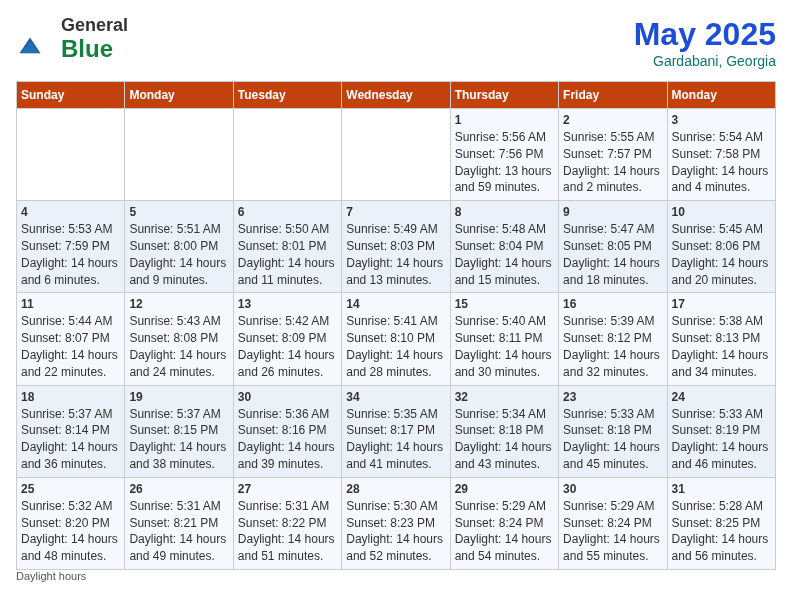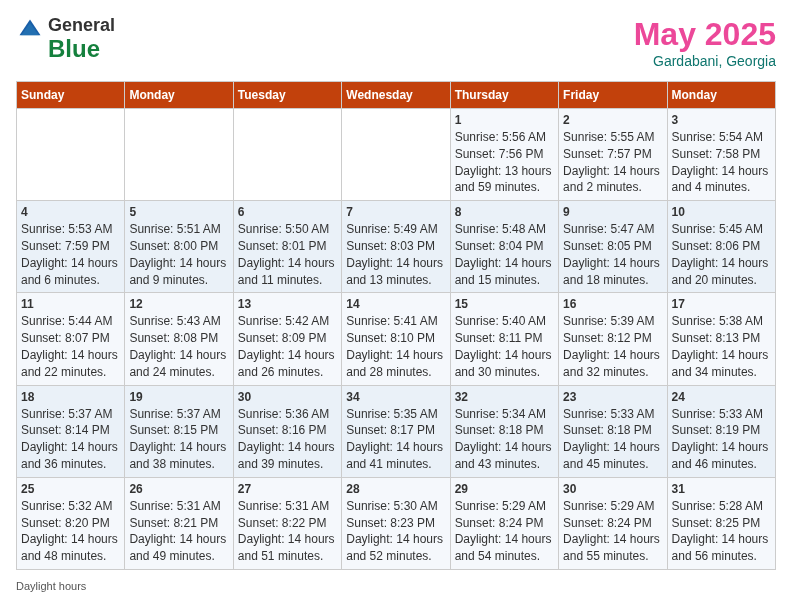--- a/index.html
+++ b/index.html
@@ -11,22 +11,22 @@
       padding: 16px;
     }
     .header {
       display: flex;
       justify-content: space-between;
       align-items: flex-start;
       margin-bottom: 12px;
     }
     .logo {
       display: flex;
-      align-items: flex-start;
-      gap: 4px;
+      align-items: flex-end;
+      gap: 17px;
     }
     .logo-text {
       display: flex;
       flex-direction: column;
       line-height: 1.1;
     }
     .logo-general {
       font-size: 18px;
       font-weight: bold;
       color: #333;
@@ -39,21 +39,21 @@
     .logo-icon {
       width: 28px;
       height: 28px;
     }
     .title-block {
       text-align: right;
     }
     .title-month {
       font-size: 32px;
       font-weight: bold;
-      color: #ec4899;
+      color: #1d4ed8;
     }
     .title-location {
       font-size: 14px;
       color: #0f766e;
     }
     .calendar {
       width: 100%;
       border-collapse: collapse;
       font-size: 11px;
     }
@@ -89,21 +89,21 @@
     }
     .day-info {
       color: #333;
       font-size: 12px;
       line-height: 1.4;
     }
     .empty-cell {
       background: #fff !important;
     }
     .footer {
-      margin-top: 10px;
+      margin-top: 0;
       font-size: 11px;
       color: #555;
       text-align: left;
     }
   </style>
 </head>
 <body>
 
 <div class="header">
   <div class="logo">

